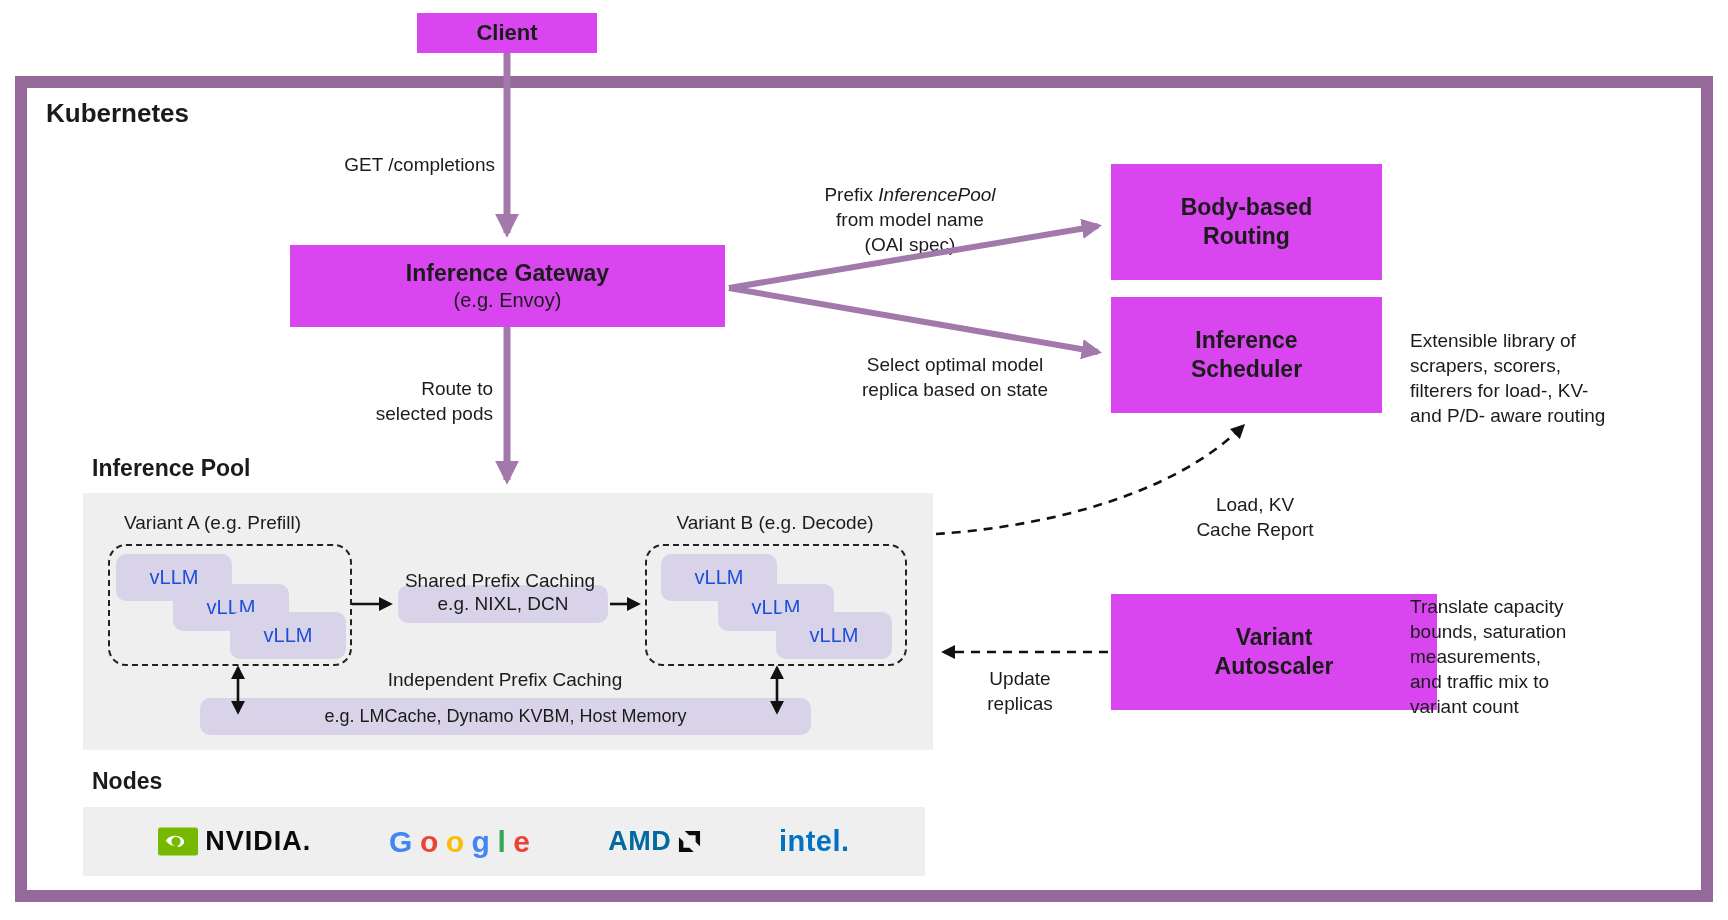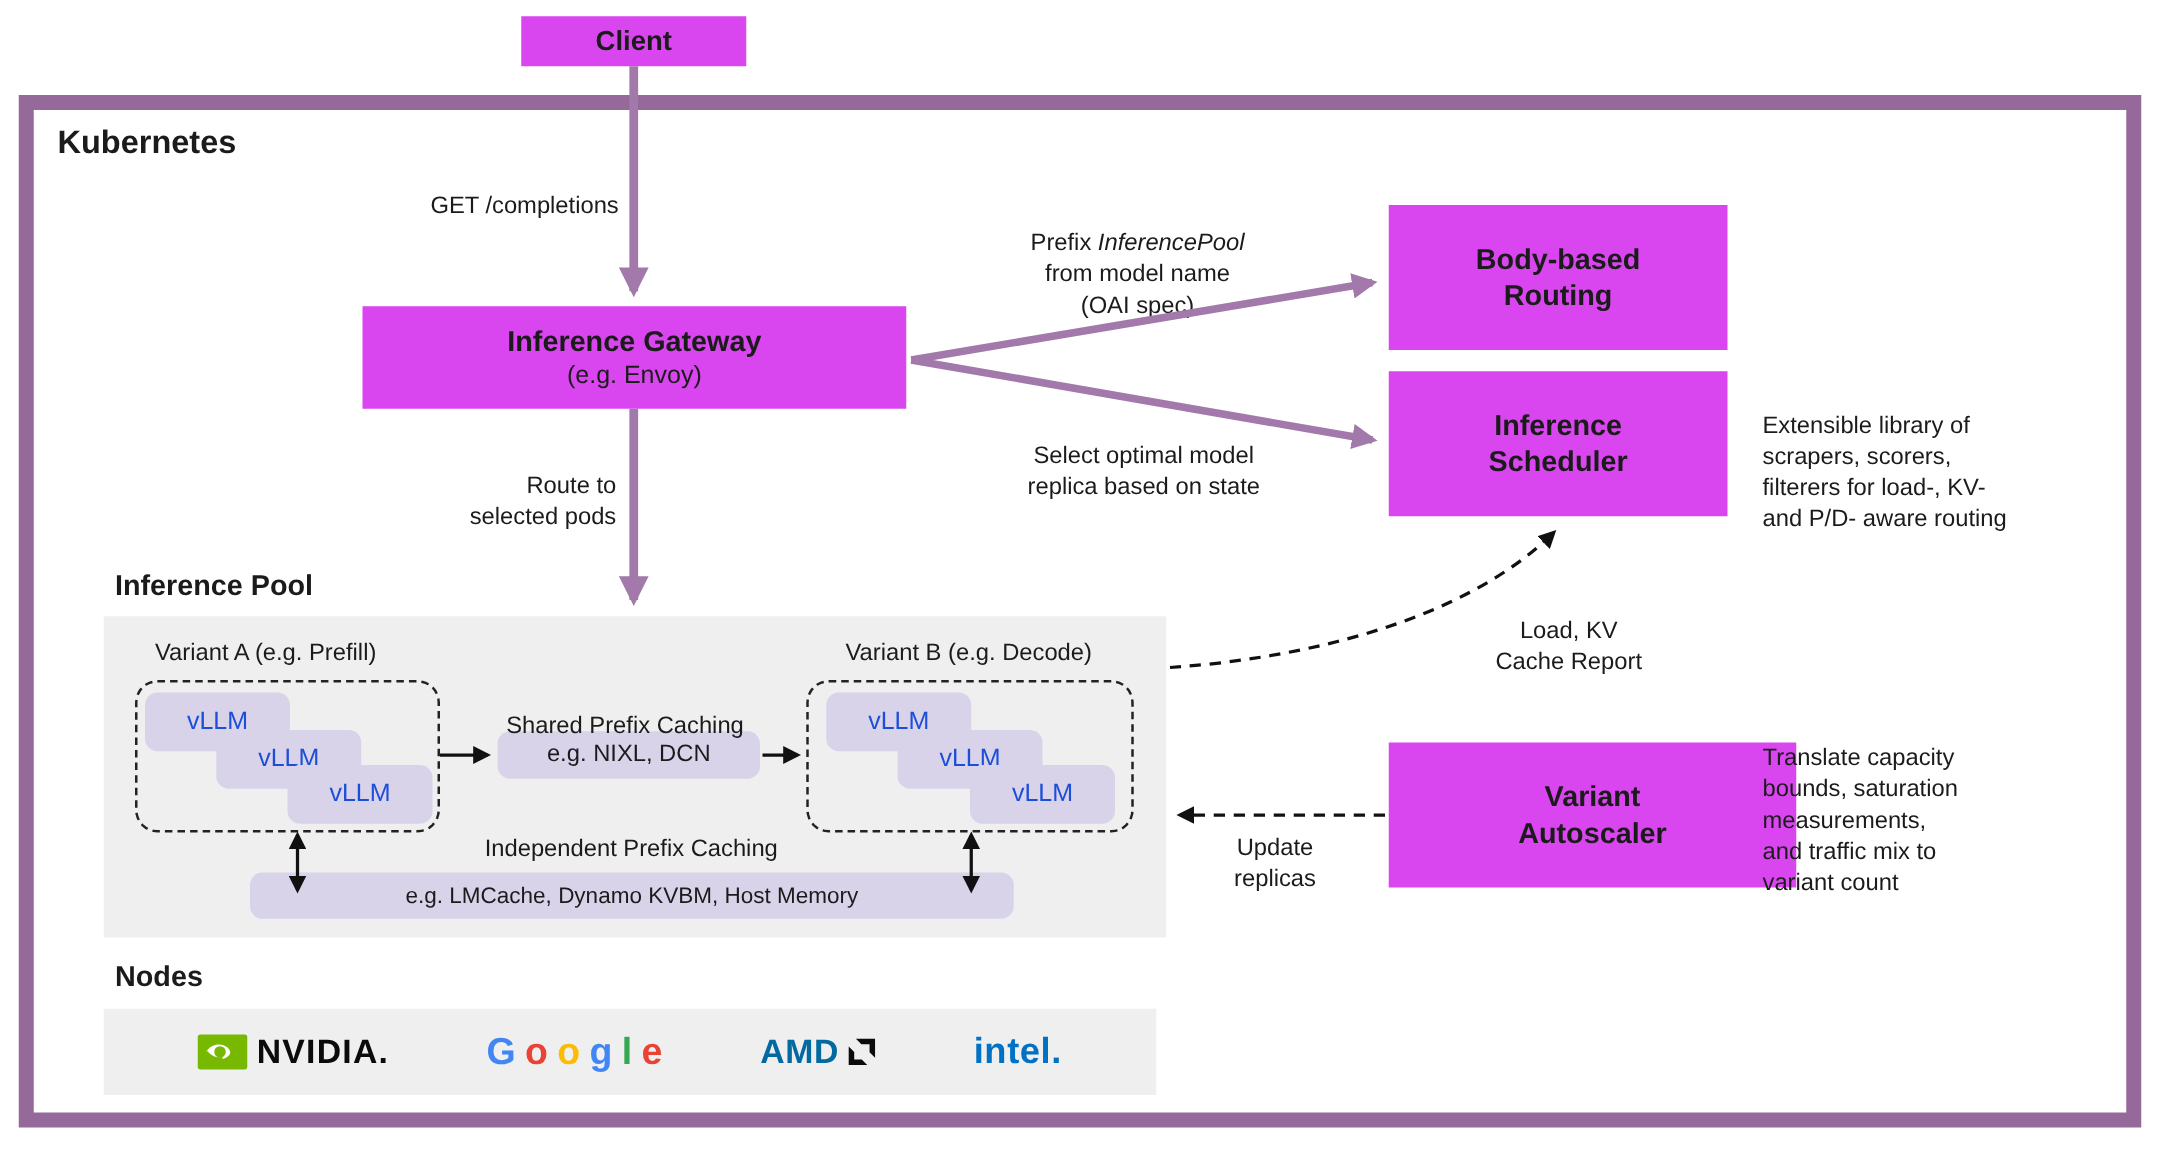--- a/index.html
+++ b/index.html
@@ -81,21 +81,21 @@
 variant count</div>
 
   <div class="abs z4 lbl right" style="left:250px;top:152px;width:245px;">GET /completions</div>
 
   <div class="abs z4 lbl center" style="left:760px;top:157px;width:300px;">
     <span>Prefix </span><em class="ip">InferencePool</em>
     <div>from model name
 (OAI spec)</div>
   </div>
 
-  <div class="abs z4 lbl center" style="left:765px;top:352px;width:300px;">Select optimal model
+  <div class="abs z4 lbl center" style="left:805px;top:352px;width:300px;">Select optimal model
 replica based on state</div>
 
   <div class="abs z4 lbl right" style="left:295px;top:376px;width:198px;">Route to
 selected pods</div>
 
   <div class="abs z4 lbl center" style="left:1145px;top:492px;width:220px;">Load, KV
 Cache Report</div>
 
   <div class="abs z4 lbl center" style="left:950px;top:666px;width:140px;">Update
 replicas</div>

